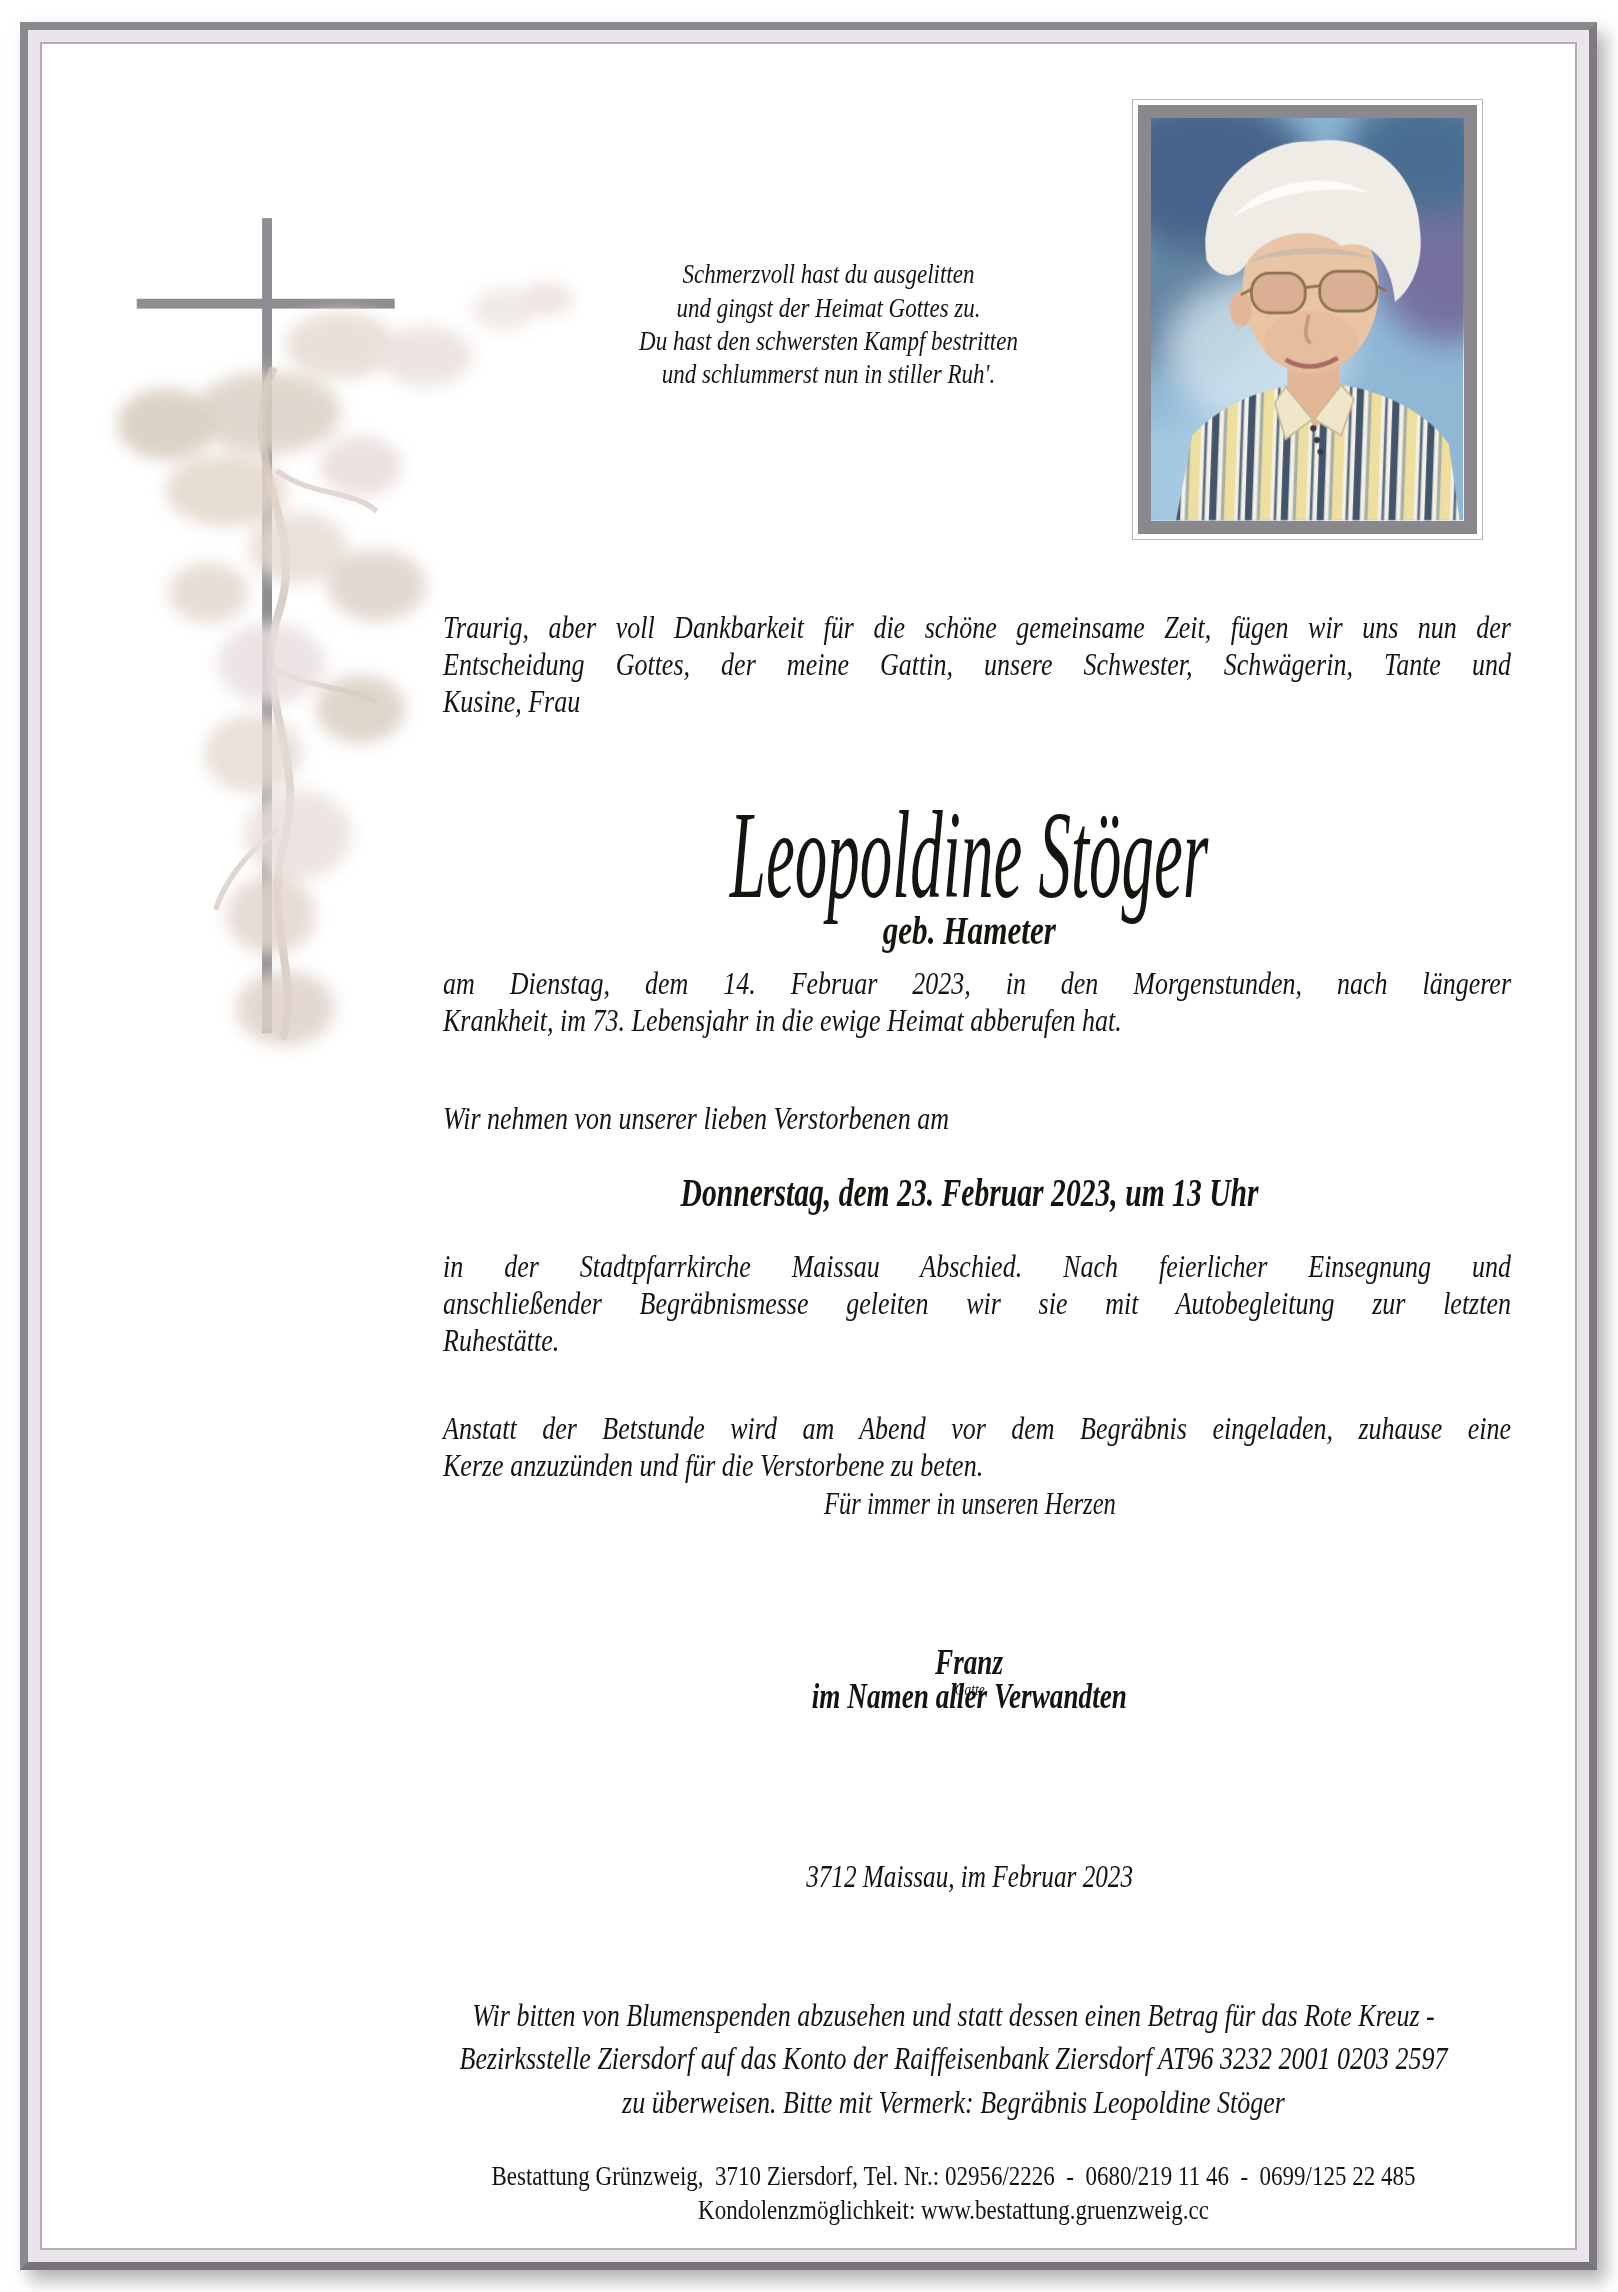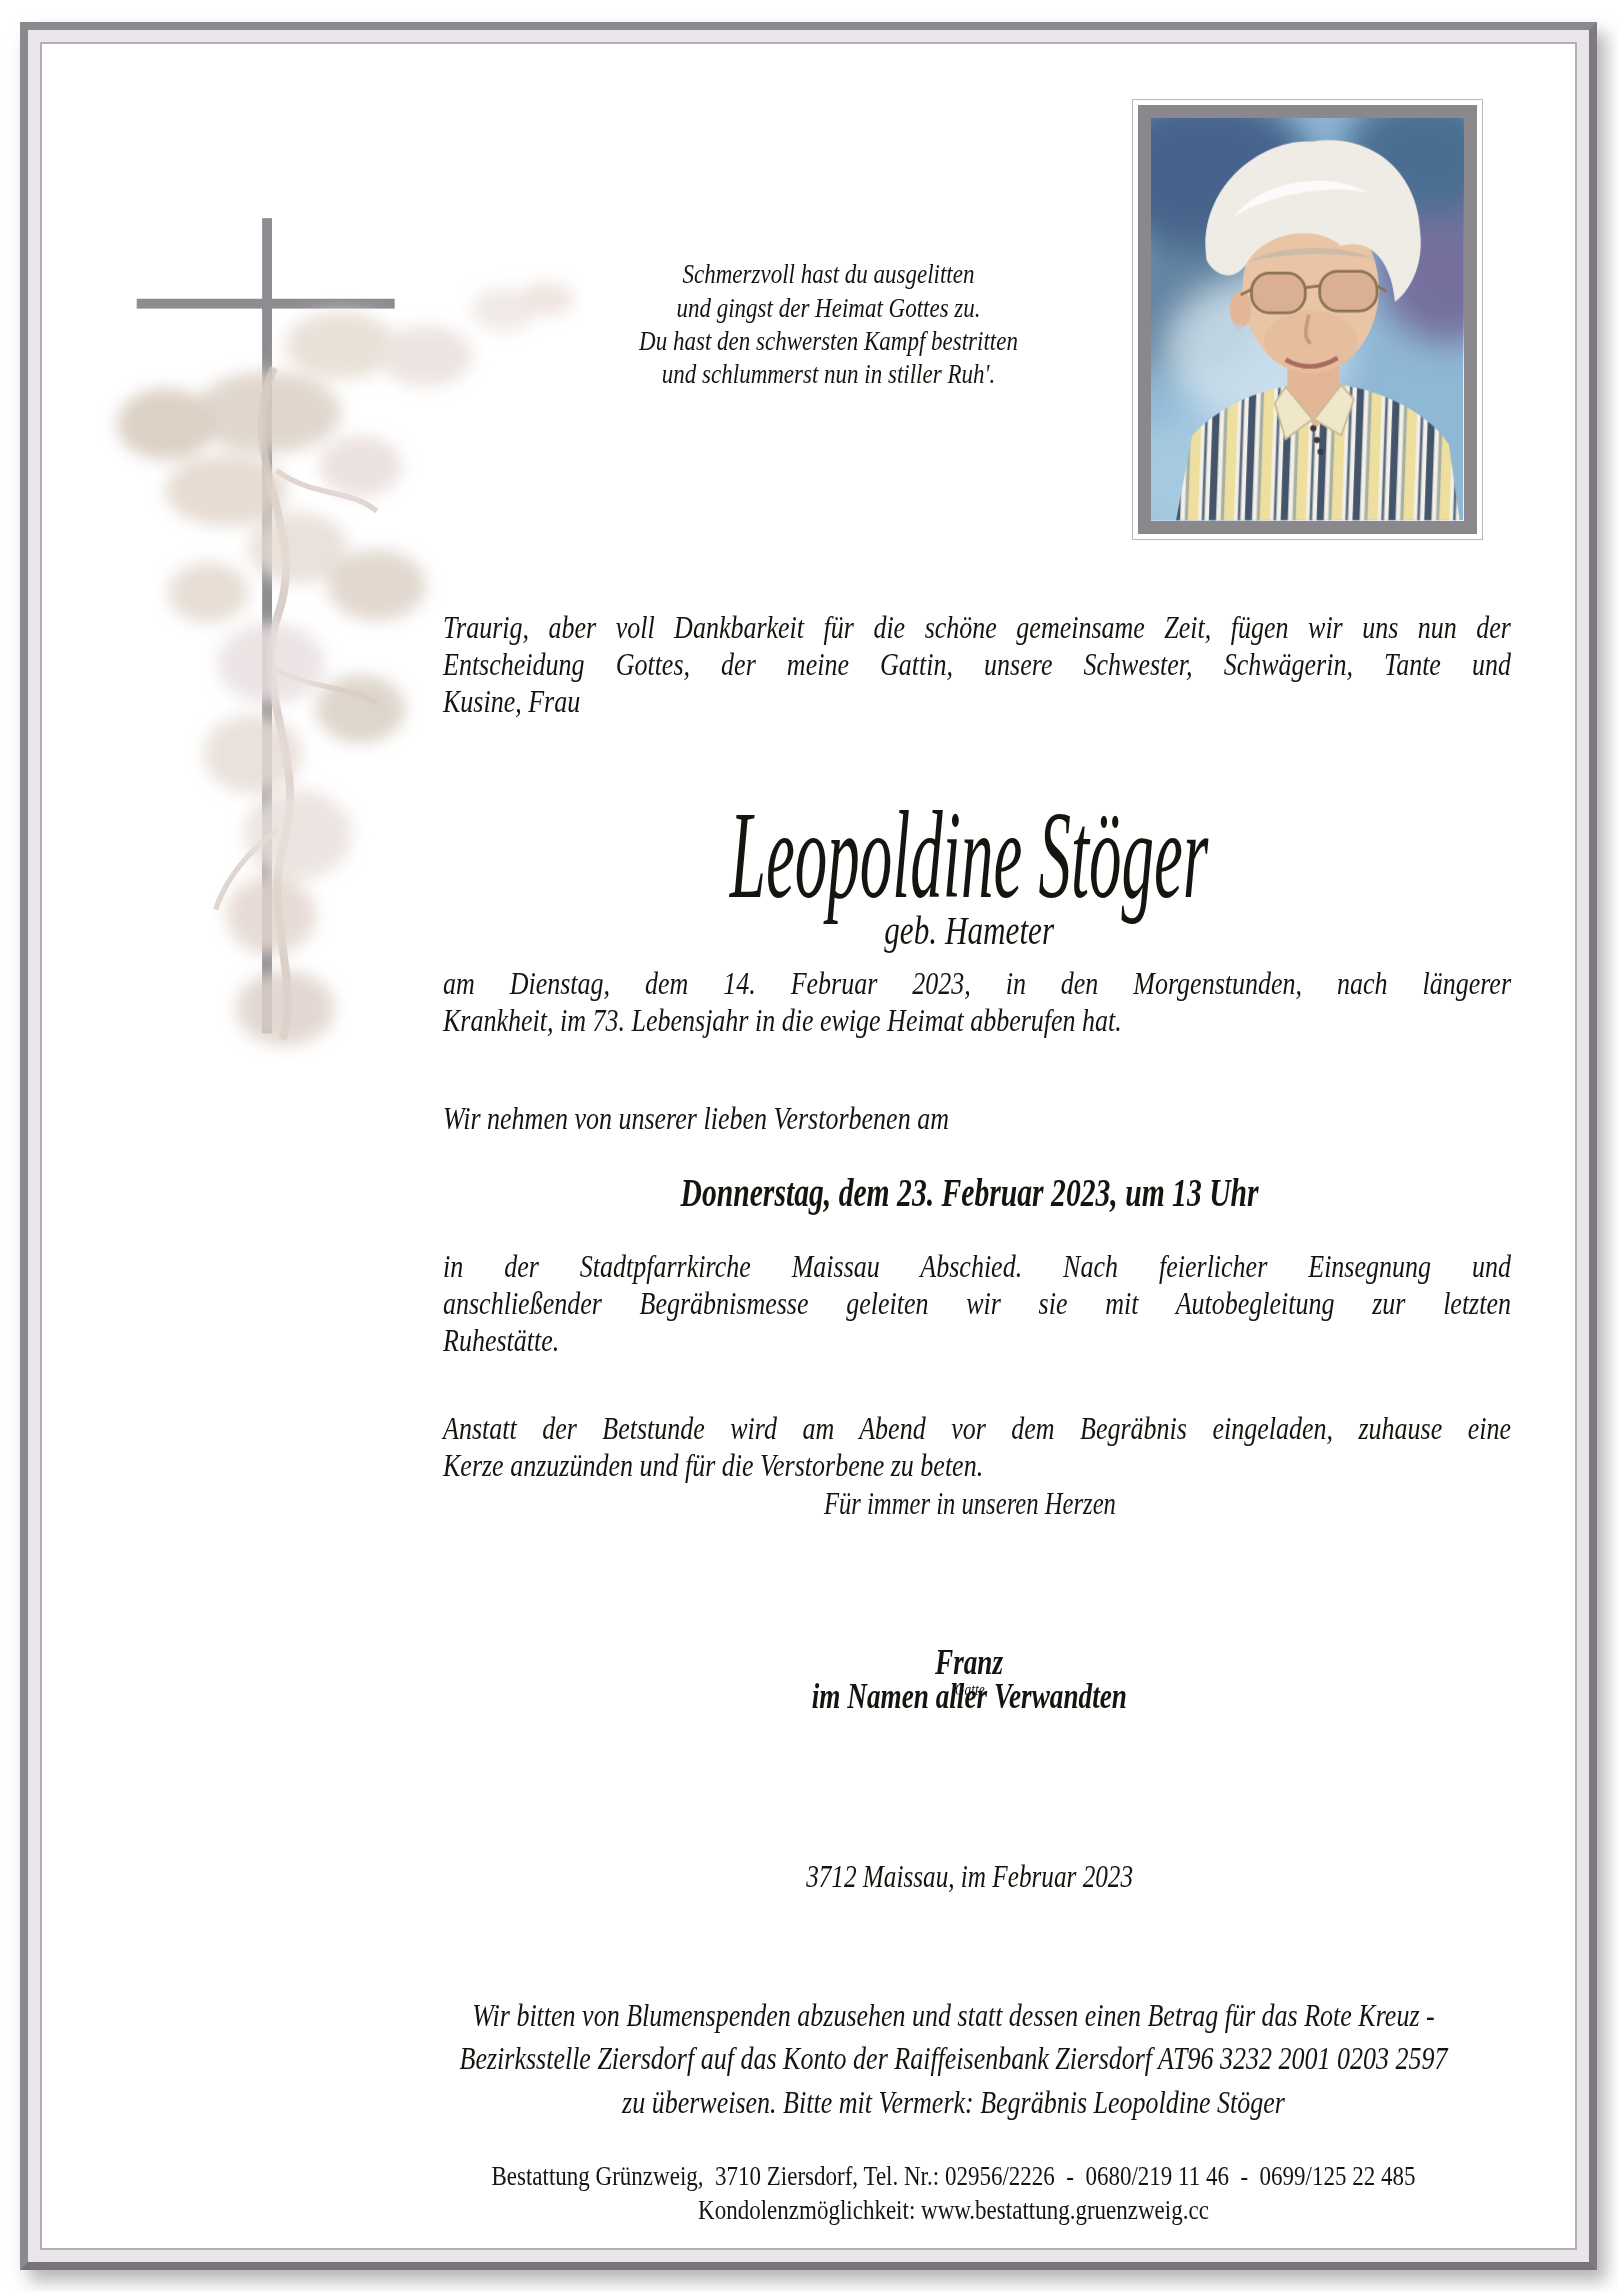--- a/index.html
+++ b/index.html
@@ -19,21 +19,21 @@
        transform:scaleY(1.2);transform-origin:0 0;}
   .jline{text-align:justify;text-align-last:justify;}
   .jlast{text-align:justify;text-align-last:left;}
   .center-block{left:412px;width:1115px;text-align:center;}
   .wide-center{left:358px;width:1191px;text-align:center;}
   .sx{display:inline-block;white-space:nowrap;}
   .poem{left:394px;width:869px;top:258px;text-align:center;font-size:23px;
         line-height:29px;transform:scaleY(1.15);transform-origin:0 0;}
   .name-line{top:788px;font-weight:normal;font-size:125px;line-height:134px;}
   .name-line .sx{transform:scale(.52,1);transform-origin:50% 55%;}
-  .maiden{top:908px;font-weight:normal;font-size:39px;}
+  .maiden{top:908px;font-weight:bold;font-size:39px;}
   .maiden .sx{transform:scale(.8,1);transform-origin:50% 50%;}
   .datetime{top:1170px;font-weight:bold;font-size:38px;}
   .datetime .sx{transform:scale(.78,1.05);transform-origin:50% 50%;}
   .remember{top:1488px;font-size:28px;}
   .remember .sx{transform:scale(.88,1.1);transform-origin:50% 50%;}
   .franz{top:1644px;font-size:32px;font-weight:bold;}
   .franz .sx{transform:scale(.85,1.1);transform-origin:50% 50%;}
   .gatte{top:1682px;font-size:15px;}
   .gatte .sx{transform:scale(.9,1.05);transform-origin:50% 50%;}
   .collective{top:1678px;font-size:32px;font-weight:bold;}

